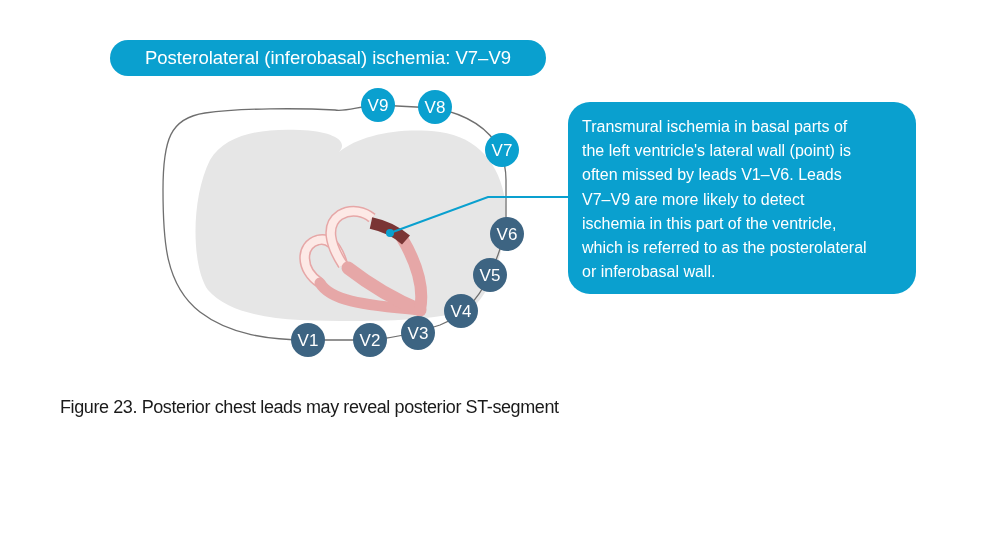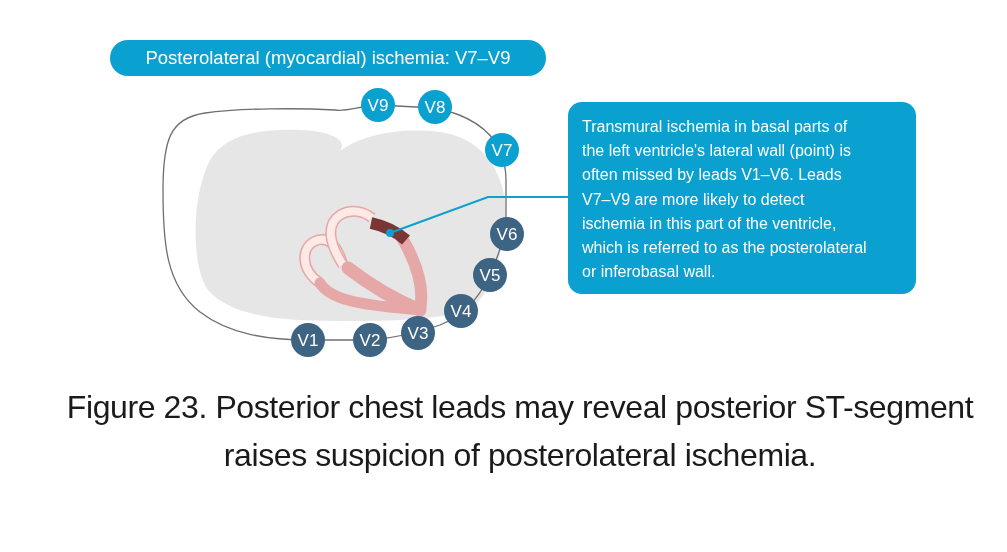--- a/index.html
+++ b/index.html
@@ -6,40 +6,40 @@
   body { width:1007px; height:552px; position:relative; overflow:hidden; font-family:"Liberation Sans", sans-serif; }
   .title-pill {
     position:absolute; left:110px; top:40px; width:436px; height:36px;
     background:#0aa0cf; color:#ffffff; border-radius:18px;
     font-size:18.5px; line-height:36px; text-align:center;
     font-family:"Liberation Sans", sans-serif;
   }
   .diagram { position:absolute; left:0; top:0; }
   .info-box {
     position:absolute; left:568px; top:102px; width:348px; height:192px;
-    background:#0aa0cf; border-radius:14px; color:#ffffff;
+    background:#0aa0cf; border-radius:22px; color:#ffffff;
     box-sizing:border-box; padding:13px 14px 0 14px;
     font-size:16px; line-height:24.2px;
     font-family:"Liberation Sans", sans-serif;
     white-space:pre-line;
   }
   .caption {
     position:absolute; left:60px; top:383px; width:920px;
-    text-align:center; color:#1a1a1a;
+    text-align:left; color:#1a1a1a;
     font-family:"Liberation Sans", sans-serif;
-    font-size:32px; line-height:48px;
+    font-size:18px; line-height:48px;
     letter-spacing:-0.4px;
   }
   .caption div { white-space:nowrap; }
   .lead-text { font-family:"Liberation Sans", sans-serif; font-size:17px; fill:#ffffff; }
 </style>
 </head>
 <body>
 
-<div class="title-pill">Posterolateral (myocardial) ischemia: V7–V9</div>
+<div class="title-pill">Posterolateral (inferobasal) ischemia: V7–V9</div>
 
 <svg class="diagram" width="1007" height="380" viewBox="0 0 1007 380">
 
   <path d="M 210 160 C 225 135 260 128 300 130 C 330 131 350 140 339 152
            C 360 135 400 127 440 132 C 478 137 500 165 505 200
            C 508 240 495 290 470 310 C 430 322 360 322 300 320
            C 260 318 225 310 208 290 C 192 268 190 200 210 160 Z" fill="#e6e6e6"></path>
 
   <path d="M 335 110 C 300 108 240 108 205 113 C 170 118 163 140 163 190
            C 163 240 165 285 200 312 C 230 335 270 340 308 340
@@ -106,14 +106,13 @@
 <div class="info-box">Transmural ischemia in basal parts of
 the left ventricle's lateral wall (point) is
 often missed by leads V1–V6. Leads
 V7–V9 are more likely to detect
 ischemia in this part of the ventricle,
 which is referred to as the posterolateral
 or inferobasal wall.</div>
 
 <div class="caption">
   <div>Figure 23. Posterior chest leads may reveal posterior ST-segment</div>
-  <div>raises suspicion of posterolateral ischemia.</div>
 </div>
 
 </body></html>

